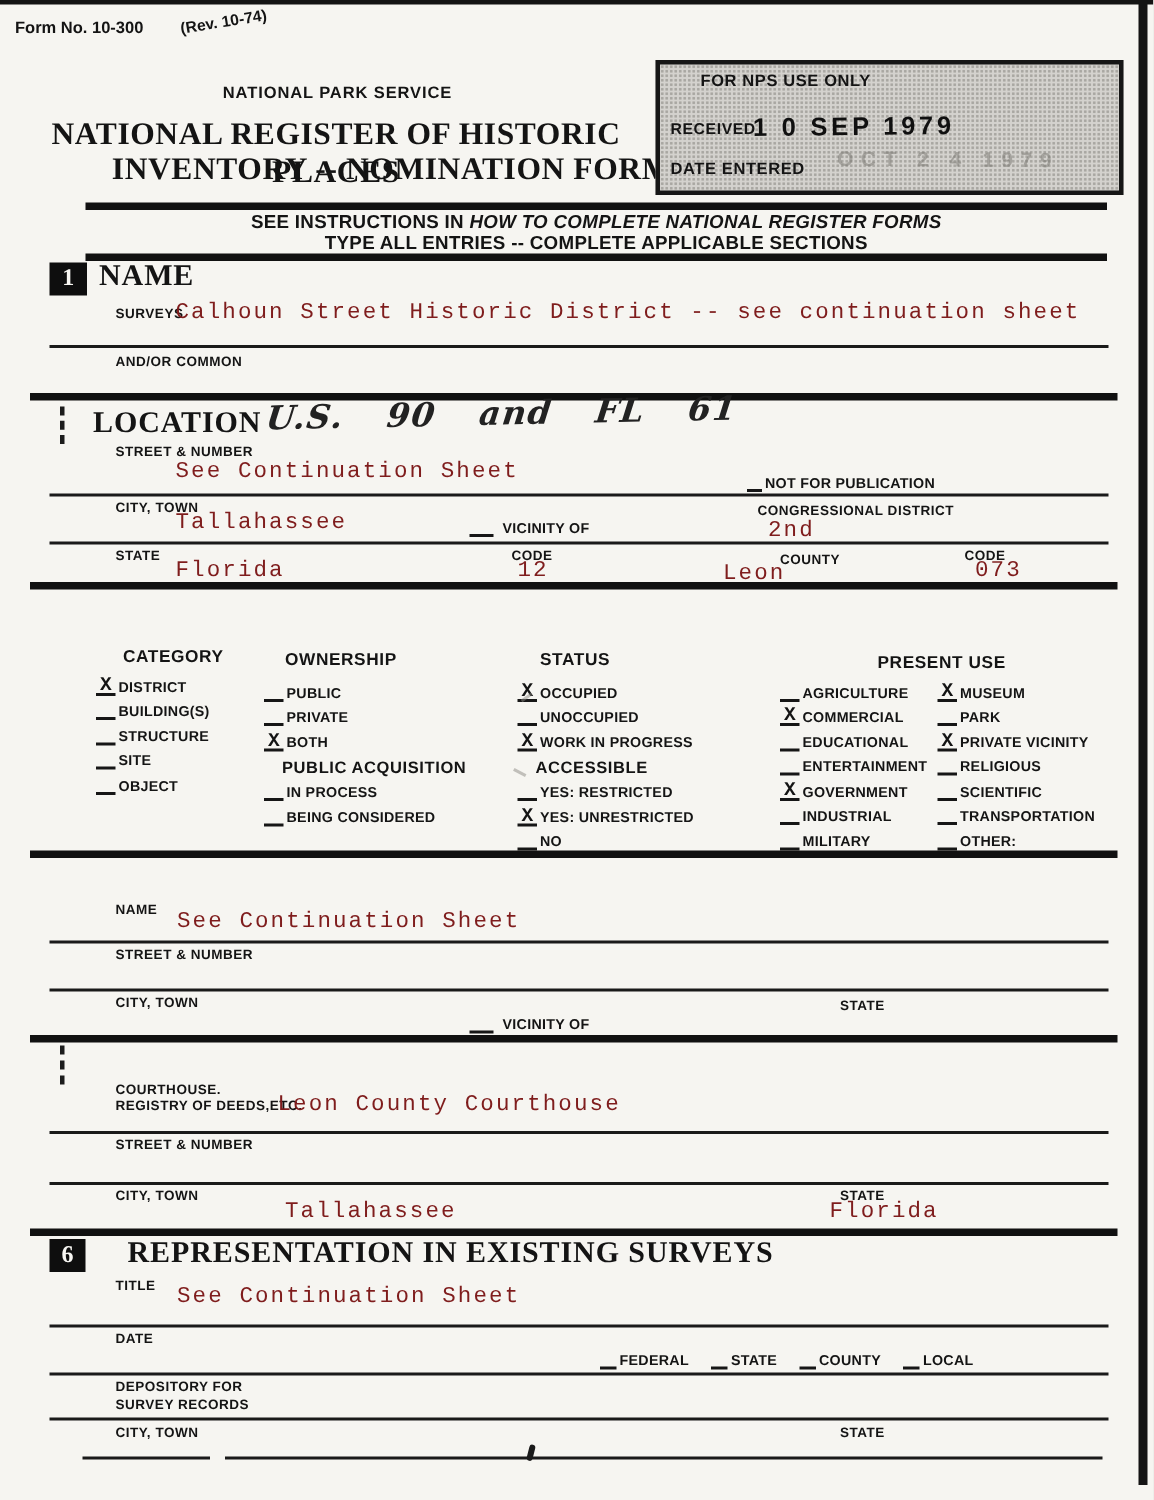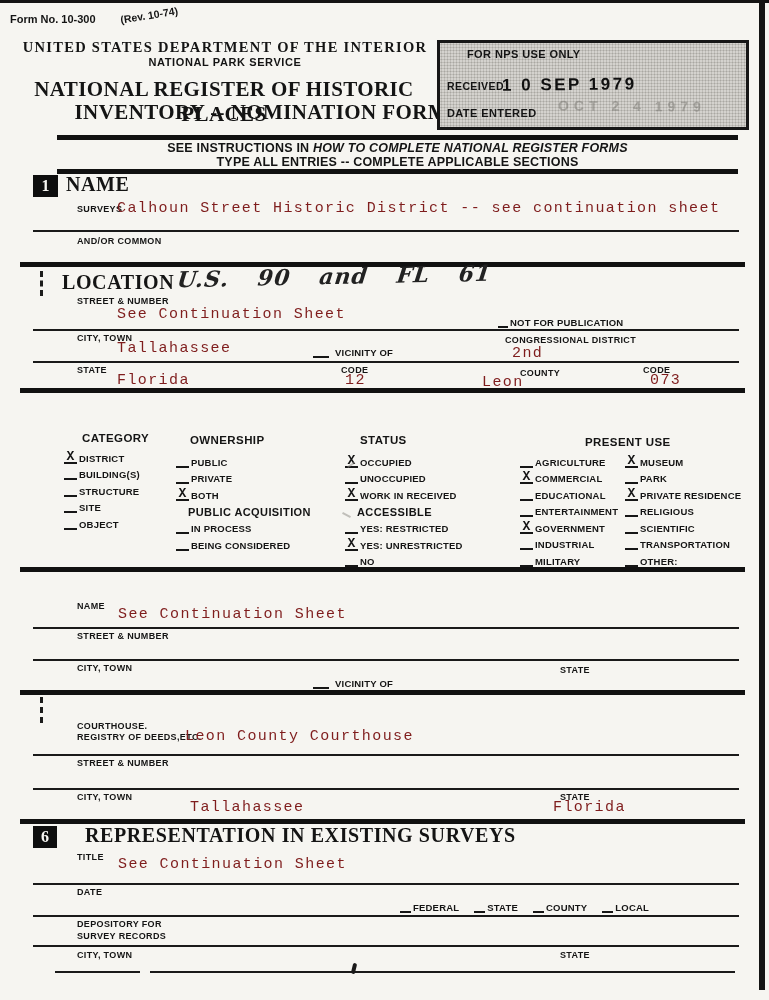--- a/index.html
+++ b/index.html
@@ -52,21 +52,20 @@
 </head>
 <body>
 
 <div class="page">
 
   <div class="edge-top"></div>
   <div class="edge-right"></div>
 
   <div class="abs" style="left:10px;top:13px;font-weight:700;font-size:11px;white-space:nowrap;">Form No. 10-300</div>
   <div class="abs" style="left:120px;top:9px;font-weight:700;font-size:10.5px;white-space:nowrap;transform:rotate(-9deg);">(Rev. 10-74)</div>
-  <div class="abs" style="left:0;top:39px;width:450px;text-align:center;font-family:'Liberation Serif',serif;font-weight:600;font-size:14.5px;letter-spacing:1.3px;">UNITED STATES DEPARTMENT OF THE INTERIOR</div>
   <div class="abs" style="left:0;top:56px;width:450px;text-align:center;font-weight:700;font-size:11px;letter-spacing:.6px;">NATIONAL PARK SERVICE</div>
   <div class="abs" style="left:0;top:77px;width:448px;text-align:center;font-family:'Liberation Serif',serif;font-weight:700;font-size:21px;letter-spacing:.4px;">NATIONAL REGISTER OF HISTORIC PLACES</div>
   <div class="abs" style="left:0;top:100px;width:448px;text-align:right;font-family:'Liberation Serif',serif;font-weight:700;font-size:21px;letter-spacing:.4px;">INVENTORY -- NOMINATION FORM</div>
 
   <div class="npsbox">
     <div class="npslbl" style="left:7px;top:5px;margin-left:20px;">FOR NPS USE ONLY</div>
     <div class="npslbl" style="left:7px;top:37px;font-size:10.5px;">RECEIVED</div>
     <div class="stamp" style="left:62px;top:32px;">1 0 SEP 1979</div>
     <div class="stamp faint" style="left:118px;top:55px;">OCT 2 4 1979</div>
     <div class="npslbl" style="left:7px;top:64px;">DATE ENTERED</div>
@@ -173,21 +172,21 @@
     <div class="citem">
         <span class="mk">X</span>
         <span class="cl">OCCUPIED</span>
       </div>
     <div class="citem">
         <span class="mk"></span>
         <span class="cl">UNOCCUPIED</span>
       </div>
     <div class="citem">
         <span class="mk">X</span>
-        <span class="cl">WORK IN RECEIVED</span>
+        <span class="cl">WORK IN PROGRESS</span>
       </div>
     <div class="subhead" style="padding-left:12px;">ACCESSIBLE</div>
     <div class="citem">
         <span class="mk"></span>
         <span class="cl">YES: RESTRICTED</span>
       </div>
     <div class="citem">
         <span class="mk">X</span>
         <span class="cl">YES: UNRESTRICTED</span>
       </div>
@@ -232,21 +231,21 @@
     <div class="citem">
         <span class="mk">X</span>
         <span class="cl">MUSEUM</span>
       </div>
     <div class="citem">
         <span class="mk"></span>
         <span class="cl">PARK</span>
       </div>
     <div class="citem">
         <span class="mk">X</span>
-        <span class="cl">PRIVATE RESIDENCE</span>
+        <span class="cl">PRIVATE VICINITY</span>
       </div>
     <div class="citem">
         <span class="mk"></span>
         <span class="cl">RELIGIOUS</span>
       </div>
     <div class="citem">
         <span class="mk"></span>
         <span class="cl">SCIENTIFIC</span>
       </div>
     <div class="citem">

